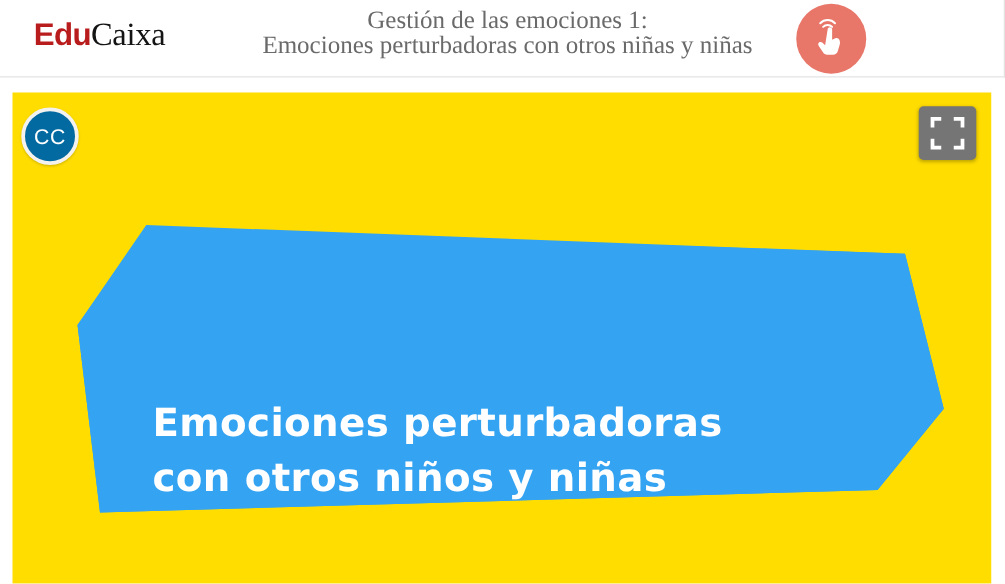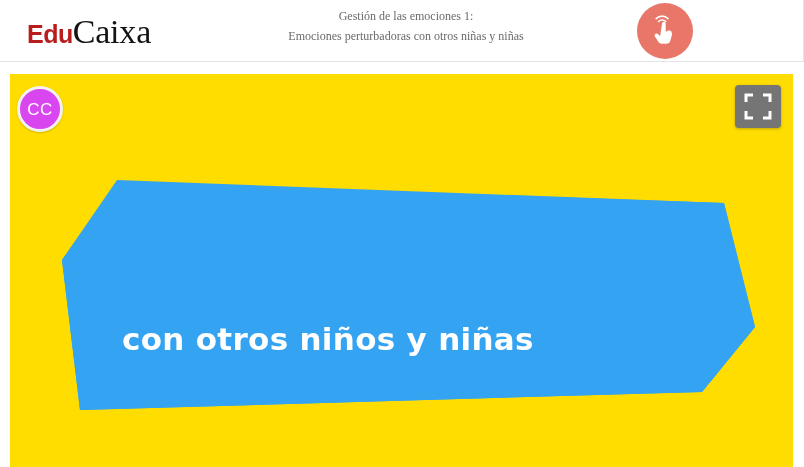--- a/index.html
+++ b/index.html
@@ -41,33 +41,33 @@
   #logo .edu {
     font-family: "Liberation Sans", sans-serif;
     font-weight: bold;
     font-size: 25px;
     color: #b91c1c;
     letter-spacing: -0.5px;
   }
   #logo .caixa {
     font-family: "Liberation Serif", serif;
     font-weight: normal;
-    font-size: 34px;
+    font-size: 26px;
     color: #141414;
     letter-spacing: -0.2px;
   }
 
   #header-title {
     position: absolute;
     left: 196px;
     top: 6px;
     width: 420px;
     text-align: center;
     font-family: "Liberation Serif", serif;
-    font-size: 12px;
+    font-size: 20px;
     line-height: 20px;
     color: #6a6a6a;
   }
   #header-title .line1 { display: block; }
   #header-title .line2 { display: block; }
 
   
   #resource-badge {
     position: absolute;
     left: 637px;
@@ -105,21 +105,21 @@
   }
 
   
   #cc-badge {
     position: absolute;
     left: 7px;
     top: 12px;
     width: 46px;
     height: 46px;
     border-radius: 50%;
-    background: #d946ef;
+    background: #0369a1;
     border: 3px solid #f3f2ee;
     display: flex;
     align-items: center;
     justify-content: center;
     box-shadow: 0 1px 2px rgba(0,0,0,0.18);
   }
   #cc-badge .cc-label {
     font-family: "Liberation Sans", sans-serif;
     font-size: 17px;
     font-weight: normal;
@@ -248,18 +248,19 @@
 
     <div id="banner">
       <svg width="720" height="248" viewBox="0 0 720 248" aria-hidden="true">
         <polygon points="75,84 20,162 38,312 660,294 713,229 682,105" transform="translate(0,-72) scale(1,1)" fill="#34a3f2"></polygon>
         <polygon points="75,10 20,90 38,240 660,222 713,157 682,33" fill="#34a3f2"></polygon>
       </svg>
     </div>
 
     <div id="banner-text">
       <div id="subhead">
+        <span>Emociones perturbadoras</span>
         <span>con otros niños y niñas</span>
       </div>
     </div>
 
   </div>
 </div>
 
 </body></html>

